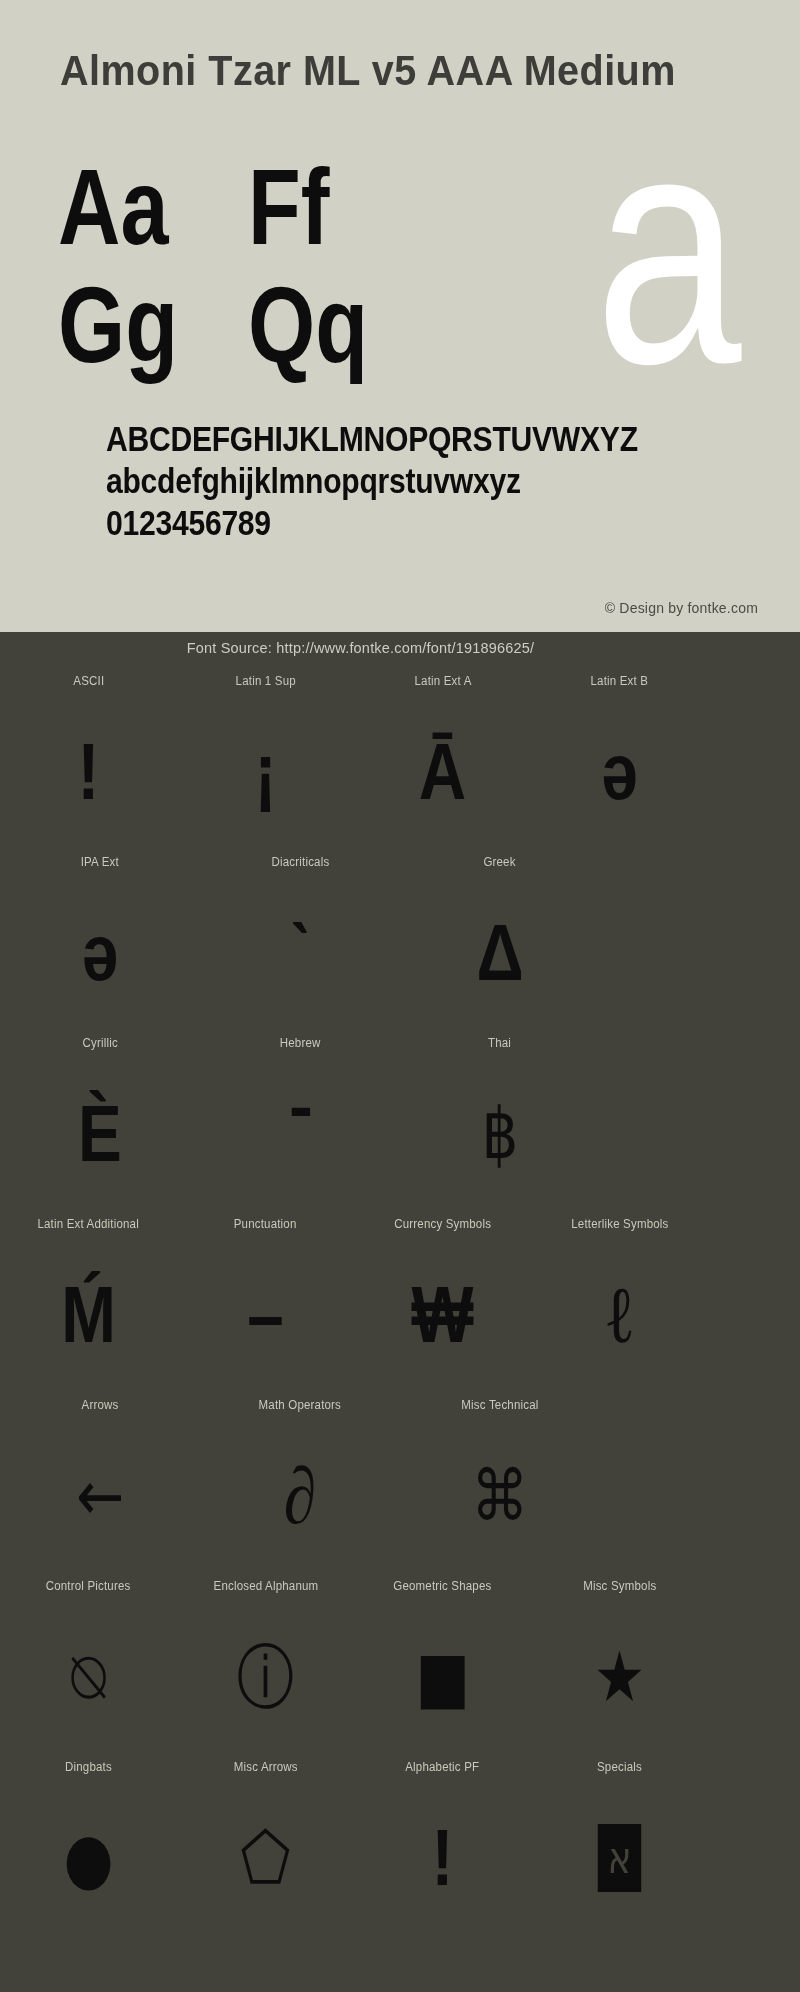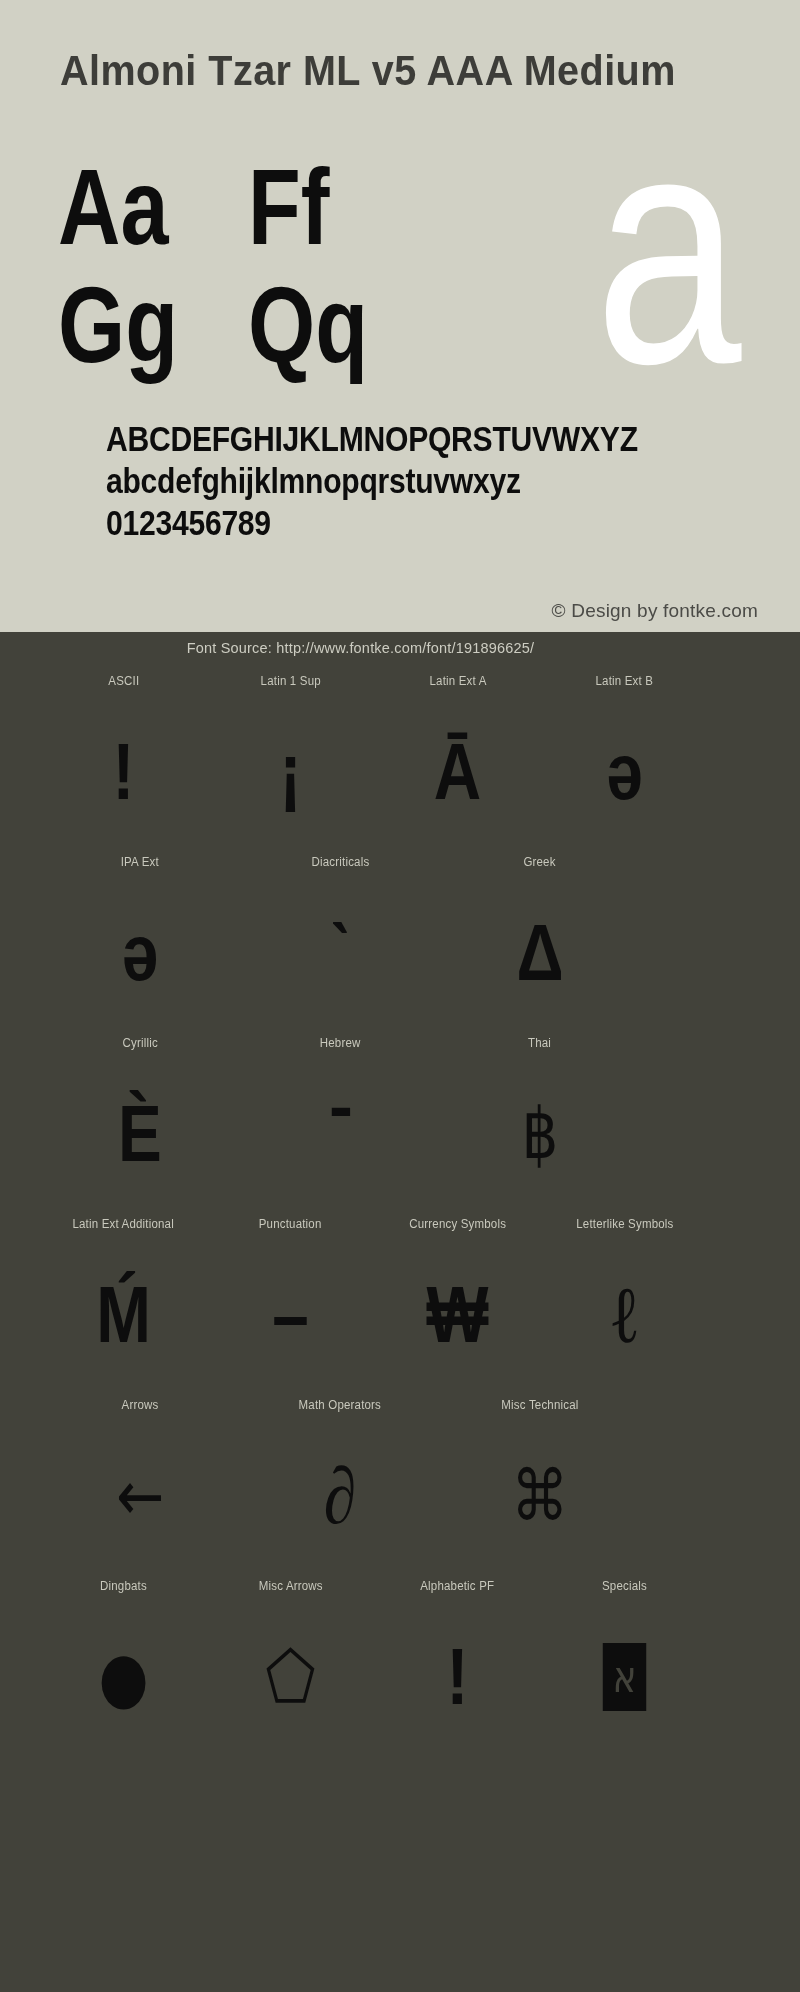--- a/index.html
+++ b/index.html
@@ -88,21 +88,21 @@
     transform-origin:left top;
   }
   .alpha-upper { font-size:35px; line-height:42px; letter-spacing:-0.3px; }
   .alpha-lower { font-size:35px; line-height:42px; letter-spacing:-0.3px; }
   .alpha-digits { font-size:35px; line-height:42px; letter-spacing:-0.3px; }
 
   .credit {
     position:absolute;
     right:42px;
     top:600px;
-    font-size:19px;
+    font-size:14px;
     color:#4b4b47;
     font-family:"Liberation Sans", sans-serif;
     letter-spacing:0.2px;
   }
 
   
   .blocks-panel {
     position:relative;
     width:800px;
     background:#42423a;
@@ -118,21 +118,20 @@
     letter-spacing:0.2px;
     font-family:"Liberation Sans", sans-serif;
   }
   .blocks-grid {
     display:block;
     padding:0 0 18px 0;
   }
   .block-row {
     display:flex;
     width:708px;
-    padding-left:40px;
   }
   .block-cell {
     width:200px;
     display:flex;
     flex-direction:column;
     align-items:center;
     height:181px;
   }
   .block-label {
     font-size:12.5px;
@@ -288,20 +287,38 @@
         <div class="block-cell">
           <div class="block-label">Math Operators</div>
           <div class="block-glyph serifish">∂</div>
         </div>
         <div class="block-cell">
           <div class="block-label">Misc Technical</div>
           <div class="block-glyph symbolic">⌘</div>
         </div>
       </div>
 
+      <div class="block-row">
+        <div class="block-cell">
+          <div class="block-label">Control Pictures</div>
+          <div class="block-glyph symbolic">⍉</div>
+        </div>
+        <div class="block-cell">
+          <div class="block-label">Enclosed Alphanum</div>
+          <div class="block-glyph symbolic">ⓘ</div>
+        </div>
+        <div class="block-cell">
+          <div class="block-label">Geometric Shapes</div>
+          <div class="block-glyph symbolic">■</div>
+        </div>
+        <div class="block-cell">
+          <div class="block-label">Misc Symbols</div>
+          <div class="block-glyph symbolic">★</div>
+        </div>
+      </div>
 
       <div class="block-row">
         <div class="block-cell">
           <div class="block-label">Dingbats</div>
           <div class="block-glyph symbolic">●</div>
         </div>
         <div class="block-cell">
           <div class="block-label">Misc Arrows</div>
           <div class="block-glyph symbolic">⬠</div>
         </div>

